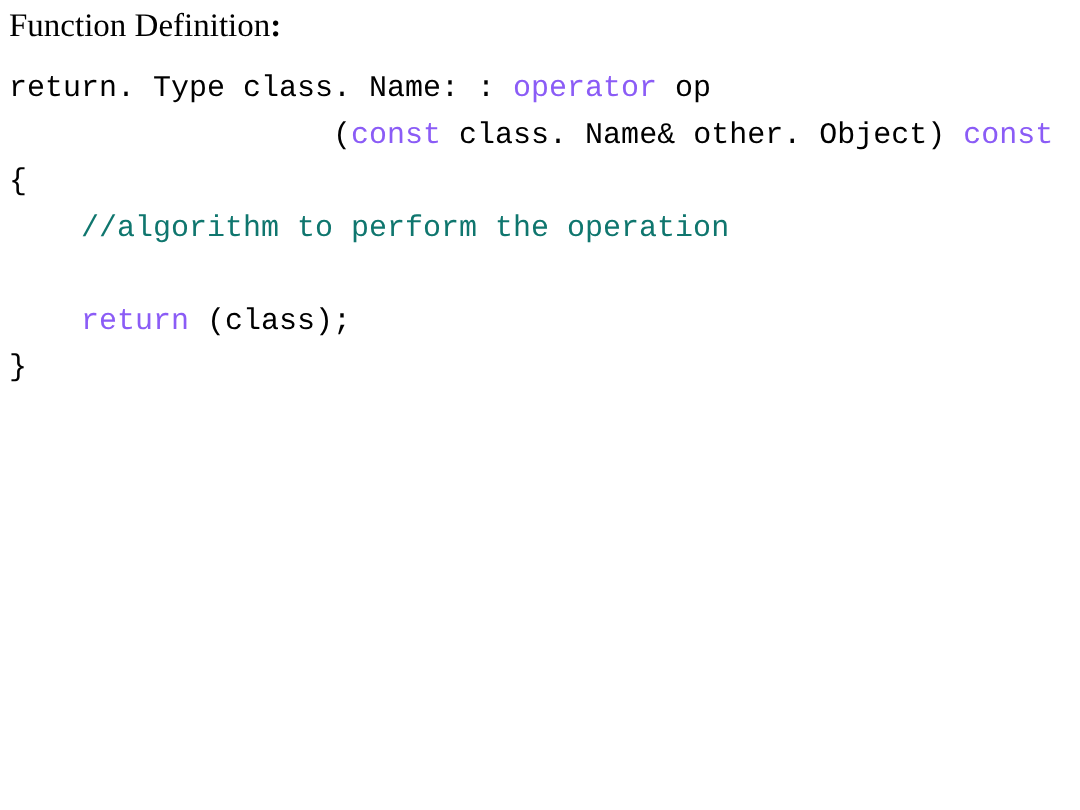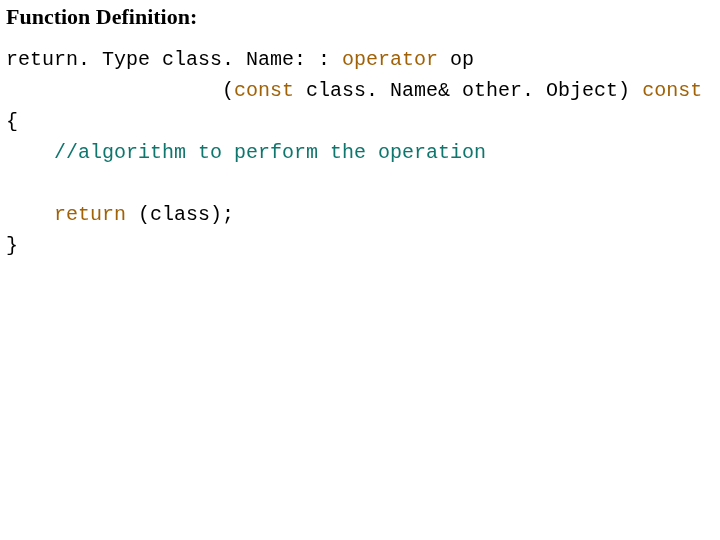--- a/index.html
+++ b/index.html
@@ -13,29 +13,29 @@
   }
   .page {
     padding: 4px 6px;
   }
   .heading {
     font-family: "Times New Roman", Times, serif;
     font-size: 22px;
     margin: 0 0 14px 0;
   }
   .heading .bold {
-    font-weight: bold;
+    font-weight: normal;
   }
   .code {
     font-family: "Courier New", Courier, monospace;
     font-size: 20px;
     line-height: 1.55;
     white-space: pre;
   }
-  .kw   { color: #a16207; }  
+  .kw   { color: #8b5cf6; }  
   .cmt  { color: #0f766e; }  
   .plain{ color: #000000; text-align: right; }
 </style>
 </head>
 <body>
 
 <div class="page">
 
   <h1 class="heading">
     <span class="bold">Function Definition</span><span>:</span>

